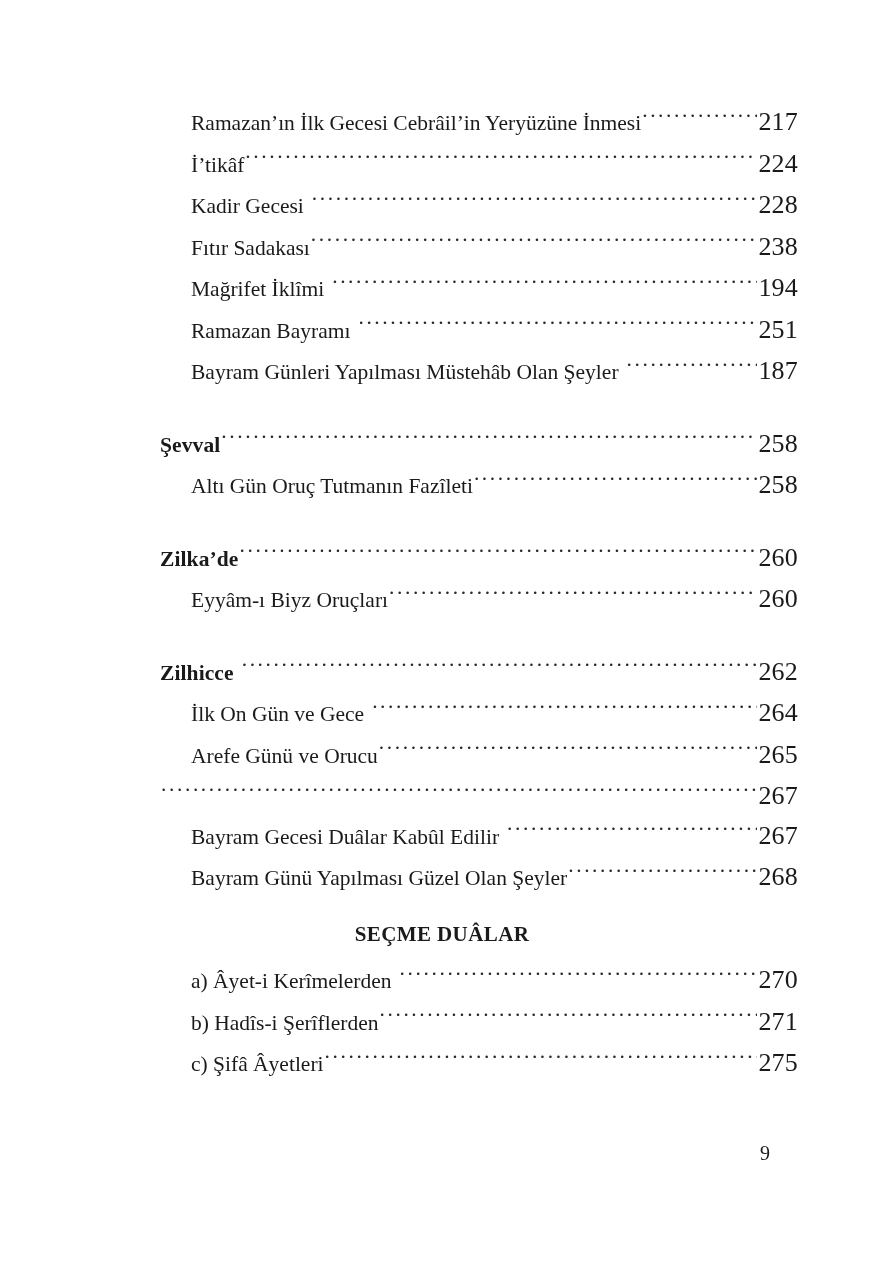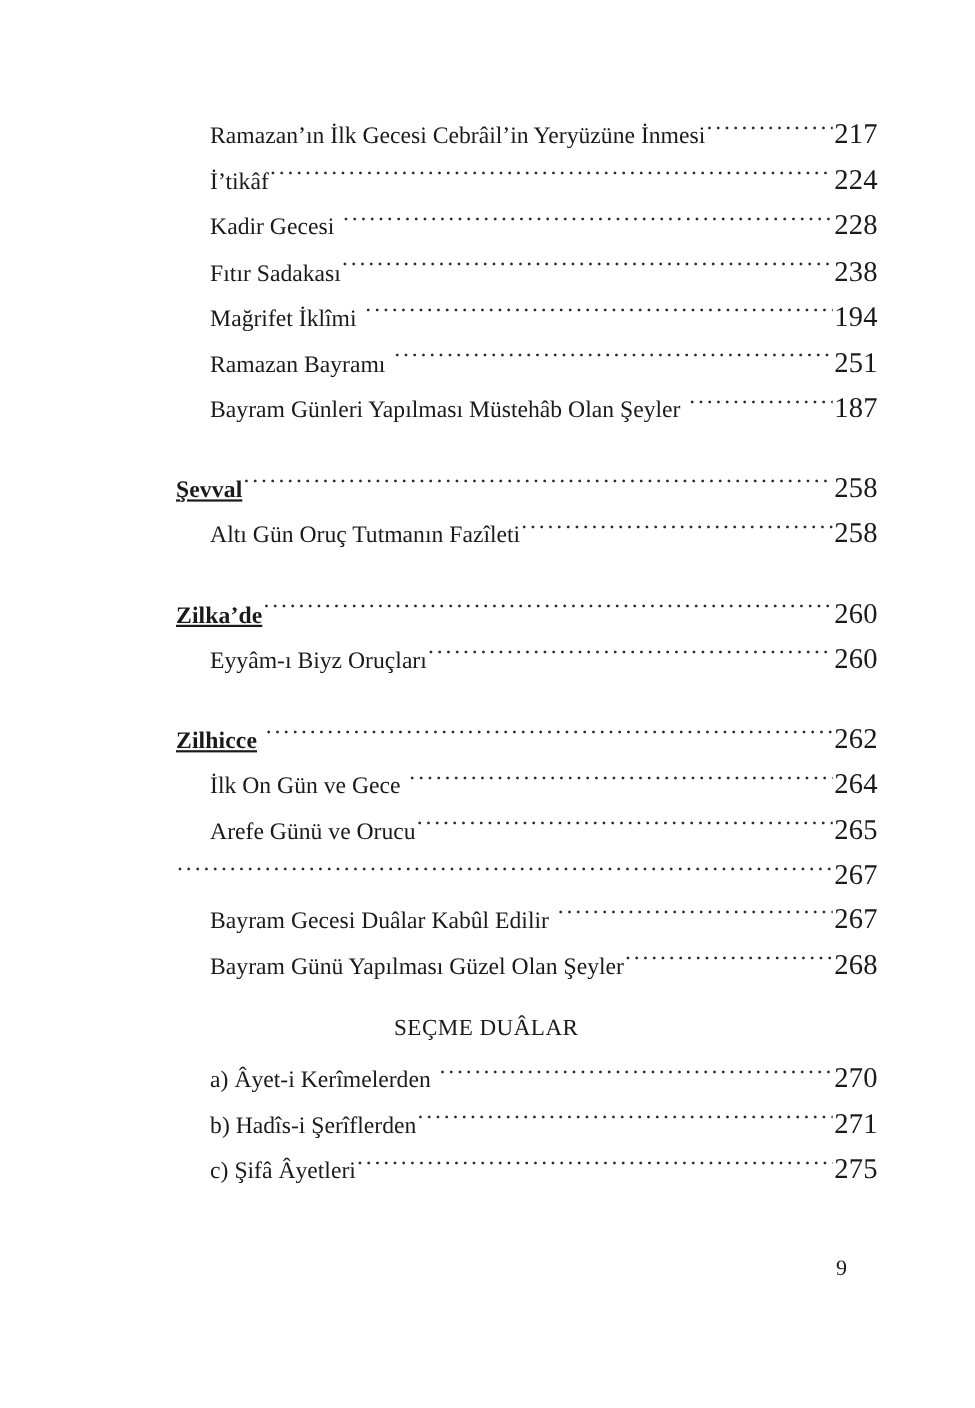--- a/index.html
+++ b/index.html
@@ -73,35 +73,34 @@
   }
 
   
   .row.sub .title { padding-left: 31px; }
   .row.sub { }
 
   
   .row.section .title {
     font-weight: bold;
     letter-spacing: 0.1px;
-    text-decoration: underline;
   }
 
   
   .gap {
     height: 31px;
   }
 
   
   .title.spaced { padding-right: 7px; }
   .row.sub .title.spaced { padding-right: 7px; }
 
   .centered-heading {
     text-align: center;
-    font-weight: normal;
+    font-weight: bold;
     font-size: 21px;
     letter-spacing: 0.4px;
     line-height: 39.5px;
     padding-top: 16px;
     padding-bottom: 6px;
     padding-right: 18px;
   }
 
   .folio {
     position: absolute;

